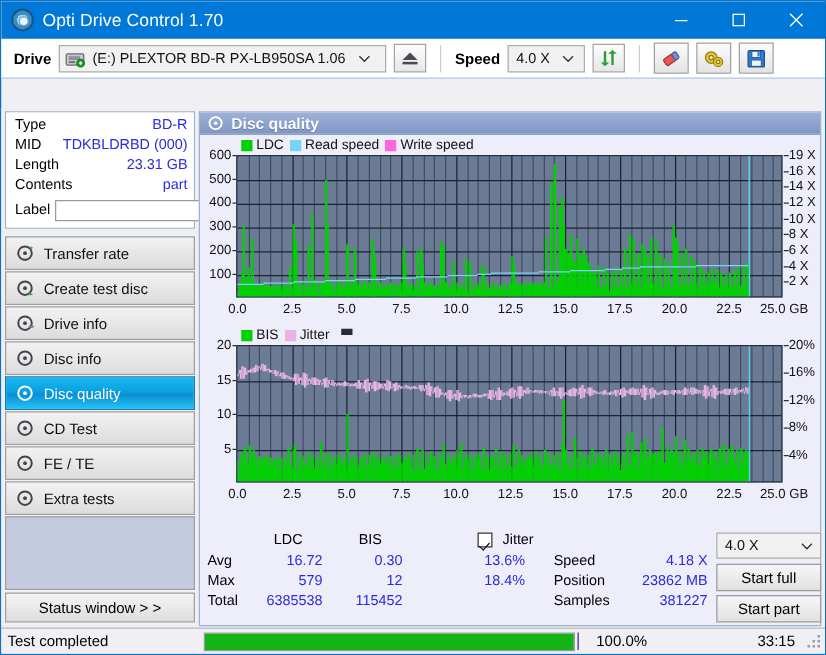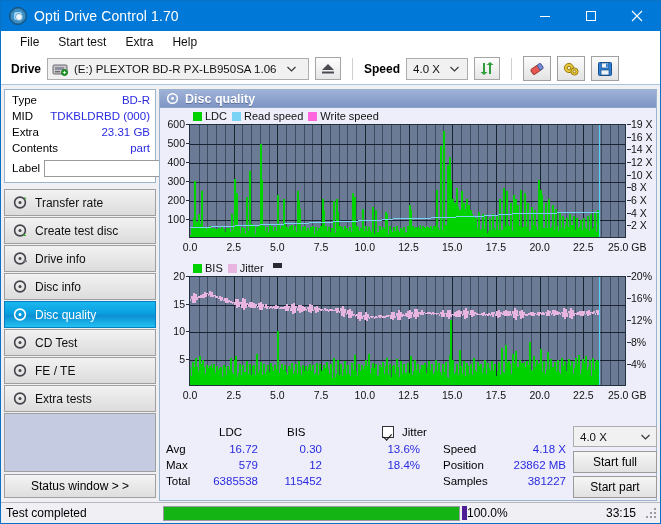--- a/index.html
+++ b/index.html
@@ -198,21 +198,21 @@
     position:absolute; left:0; right:0; bottom:0; height:21px;
     background:#f0f0f4; border-top:1px solid #b8b8c4;
     display:flex; align-items:center; font-size:12px;
   }
   .sb-text{ width:160px; padding-left:5px; }
   .sb-prog{
     flex:1; height:15px; margin:0 2px; border:1px solid #9a9aa6; background:#fff;
     position:relative;
   }
   .sb-prog .fill{ position:absolute; left:0; top:0; bottom:0; background:#13b413; }
-  .sb-pct{ width:110px; padding-left:0; border-left:5px solid #4c1d95; }
+  .sb-pct{ width:110px; padding-left:14px; border-left:1px solid #4c1d95; }
   .sb-time{ width:72px; text-align:right; padding-right:8px; }
   .grip{ width:14px; height:14px; position:relative; margin-right:2px; }
   .grip i{ position:absolute; width:2px;height:2px;background:#9a9aa6; }
 
   .gicon{ display:block; }
 </style>
 </head>
 <body>
 
 <div class="win">
@@ -232,26 +232,20 @@
           </svg>
       </div>
       <div class="win-btn">
         <svg class="gicon" width="12" height="12" viewBox="0 0 12 12">
             <path d="M1 1 L11 11 M11 1 L1 11" stroke="#fff" stroke-width="1.1" fill="none"></path>
           </svg>
       </div>
     </div>
   </div>
 
-  <div class="menubar">
-    <div class="menu-item">File</div>
-    <div class="menu-item">Start test</div>
-    <div class="menu-item">Extra</div>
-    <div class="menu-item">Help</div>
-  </div>
 
   <div class="drivebar">
     <div class="lbl-bold">Drive</div>
     <div class="combo" id="drive-combo">
       <svg class="drive-ico" viewBox="0 0 17 15">
         <rect x="1" y="3" width="14" height="9" rx="1" fill="#c8c8cc" stroke="#6a6a72"></rect>
         <rect x="3" y="5" width="9" height="3" fill="#8f8fa0"></rect>
         <rect x="3" y="9" width="5" height="1.4" fill="#6a6a72"></rect>
         <circle cx="12.5" cy="10.5" r="3" fill="#22a02a" stroke="#157a1c"></circle>
         <path d="M11.2 10.5h2.6M12.5 9.2v2.6" stroke="#fff" stroke-width="1"></path>
@@ -319,21 +313,21 @@
         <div class="discbox-body">
           <div class="drow">
             <span class="k">Type</span>
             <span class="v">BD-R</span>
           </div>
           <div class="drow">
             <span class="k">MID</span>
             <span class="v">TDKBLDRBD (000)</span>
           </div>
           <div class="drow">
-            <span class="k">Extra</span>
+            <span class="k">Length</span>
             <span class="v">23.31 GB</span>
           </div>
           <div class="drow">
             <span class="k">Contents</span>
             <span class="v">part</span>
           </div>
           <div class="labelrow">
             <span class="k">Label</span>
             <input class="lblinput" type="text" value="" style="">
             <div class="cdbtn">

